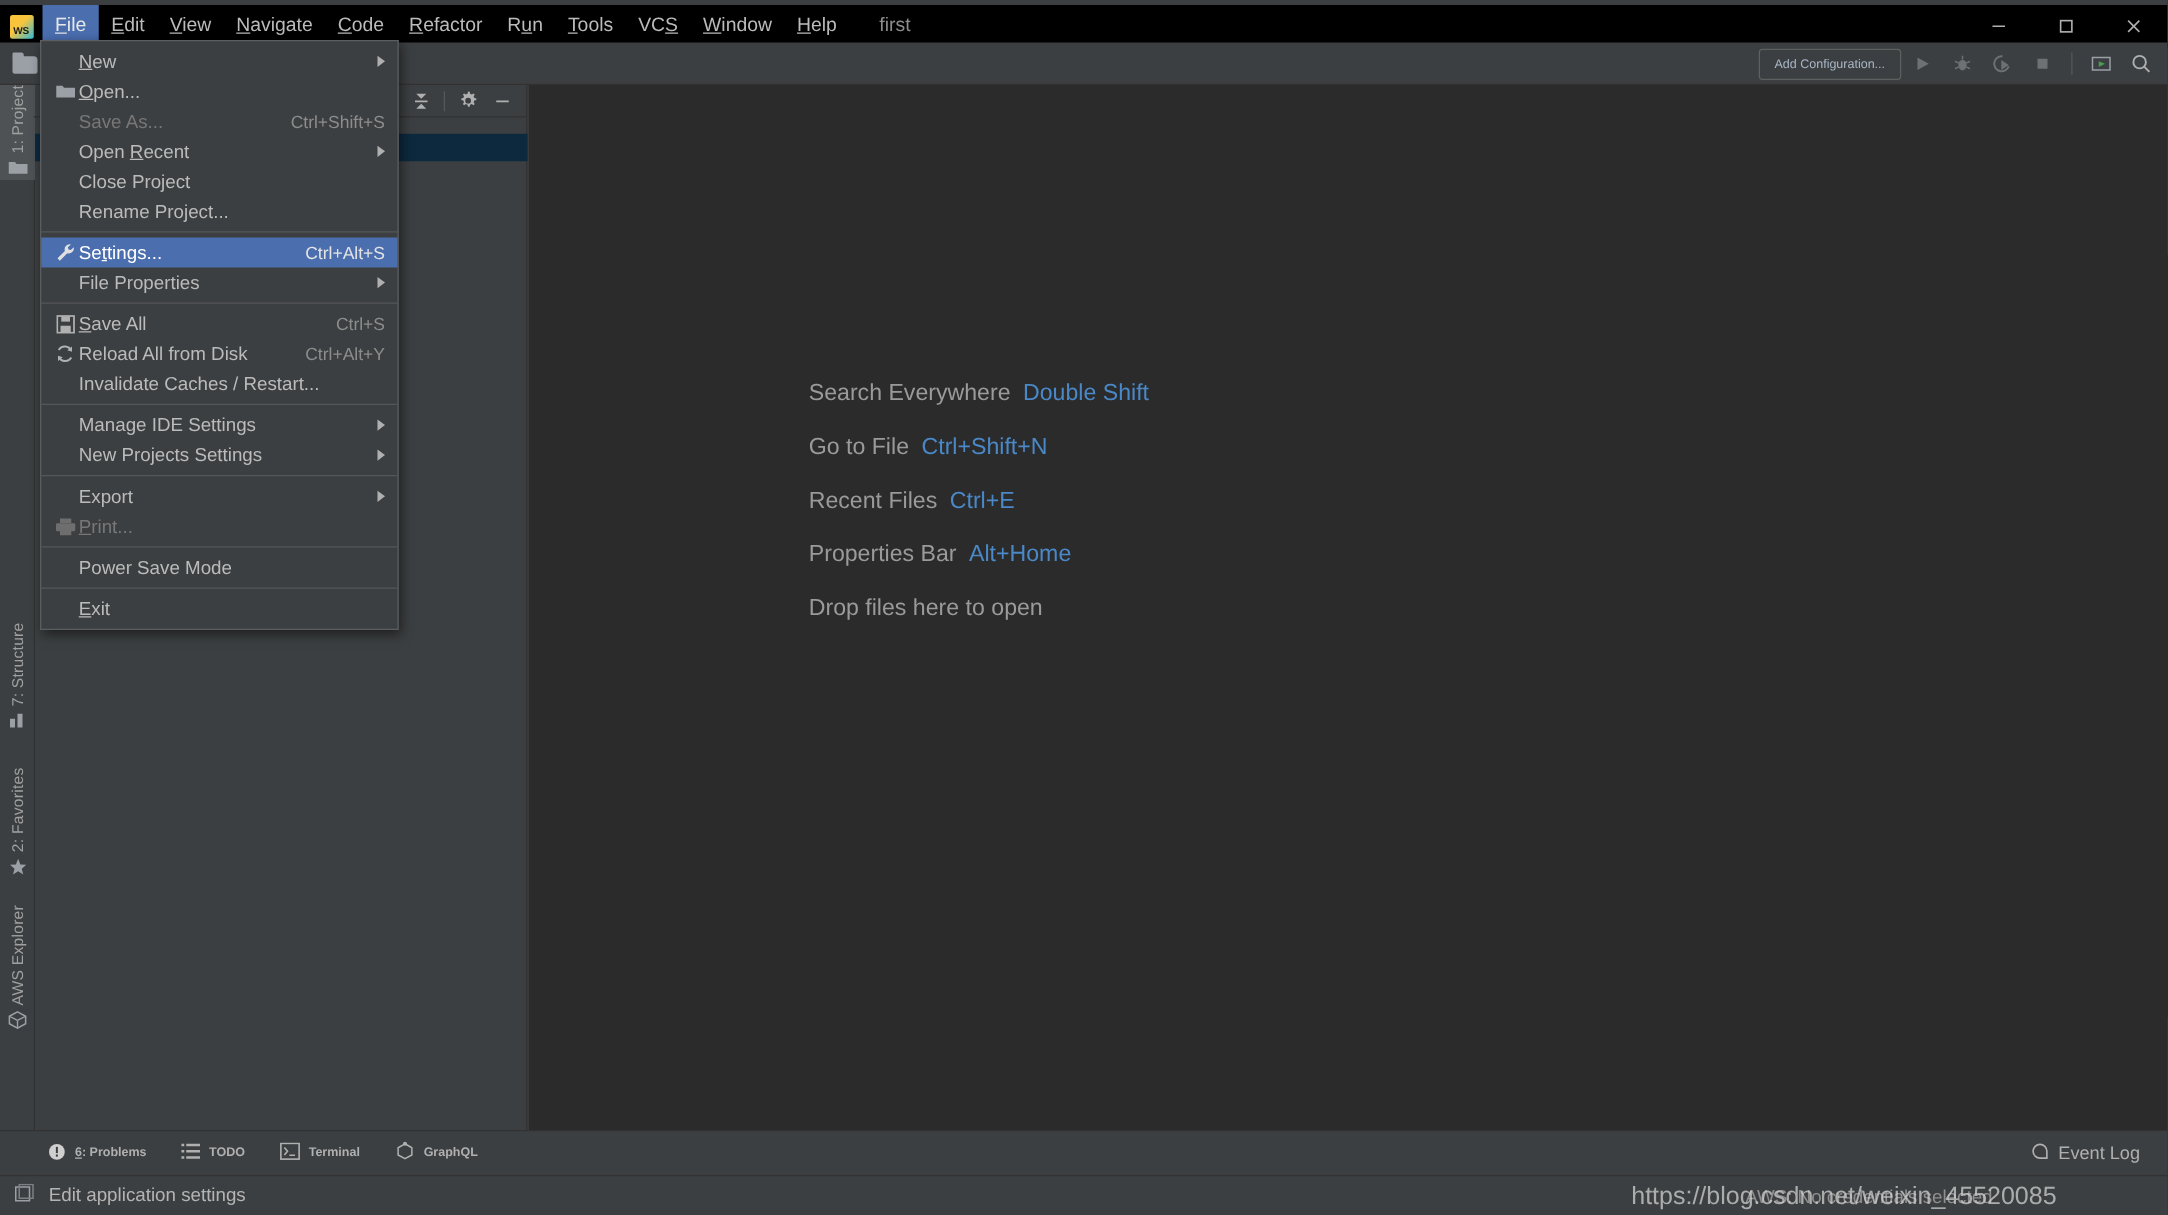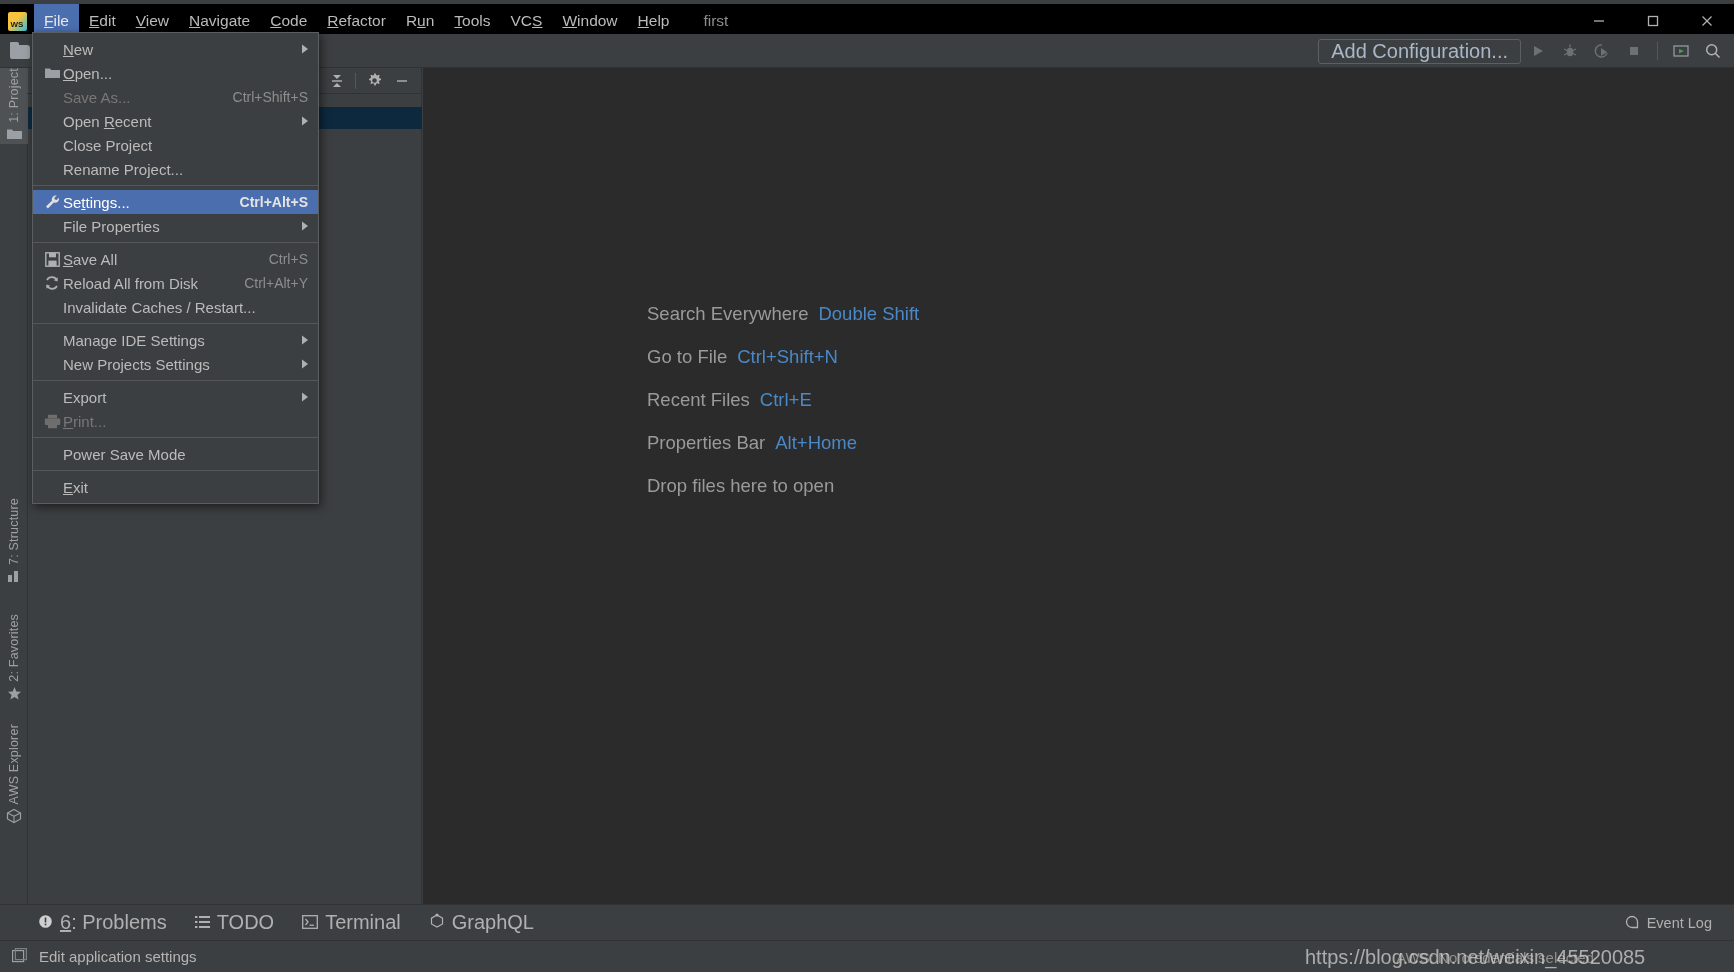--- a/index.html
+++ b/index.html
@@ -74,21 +74,21 @@
     background: #9aa0a6; border-radius: 1px 2px 0 0;
   }
   .tb-caret { margin-left: 8px; color:#9aa0a6; font-size: 9px; }
   .tb-right {
     position: absolute; right: 6px; top: 0; height: 34px;
     display: flex; align-items: center; gap: 2px;
   }
   .add-config {
     height: 25px; padding: 0 12px; display: flex; align-items: center;
     border: 1px solid #5e6060; border-radius: 3px;
-    font-size: 20px; color: #a9b7c6; background: transparent;
+    font-size: 10px; color: #a9b7c6; background: transparent;
     font-family: "Liberation Sans", sans-serif; cursor: pointer;
   }
   .tb-icon {
     width: 30px; height: 30px; display: flex; align-items: center; justify-content: center;
   }
   .tb-sep { width:1px; height:18px; background:#555759; margin:0 6px; }
 
   
   .leftstrip {
     position: absolute; left: 0; top: 68px; width: 28px; height: 836px;
@@ -138,21 +138,21 @@
   .hint-key { color: #4a88c7; margin-left: 10px; font-size: 18.5px; }
 
   
   .bottombar {
     position: absolute; left: 0; top: 904px; width: 1734px; height: 36px;
     background: #3c3f41; border-top: 1px solid #323232;
     display: flex; align-items: center;
   }
   .bb-item {
     display: flex; align-items: center; gap: 7px;
-    margin-left: 28px; font-size: 20px; color: #b0b0b0; white-space: nowrap;
+    margin-left: 28px; font-size: 10px; color: #b0b0b0; white-space: nowrap; font-weight: bold;
   }
   .bb-item:first-child { margin-left: 38px; }
   .bb-right {
     position: absolute; right: 22px; top: 0; height: 36px;
     display: flex; align-items: center; gap: 7px;
     font-size: 14.5px; color: #b0b0b0;
   }
   .statusbar {
     position: absolute; left: 0; top: 940px; width: 1734px; height: 32px;
     background: #3c3f41; border-top: 1px solid #323232;
@@ -189,21 +189,21 @@
   .mrow .micon {
     position: absolute; left: 8px; top: 0; width: 22px; height: 24px;
     display: flex; align-items: center; justify-content: center;
   }
   .mrow .mlabel { margin-left: 30px; }
   .mrow .mlabel .u { text-decoration: underline; }
   .mrow .maccel {
     position: absolute; right: 10px; top: 0; height: 24px;
     display: flex; align-items: center; font-size: 14px; color: #8d8d8d;
   }
-  .mrow.sel .maccel { color: #e4e4e4; font-weight: bold; }
+  .mrow.sel .maccel { color: #e4e4e4; }
   .mrow .marrow {
     position: absolute; right: 9px; top: 0; height: 24px;
     display: flex; align-items: center; color: #b0b0b0; font-size: 10px;
   }
   .msep { height: 1px; background: #545658; margin: 4px 0; }
 </style>
 </head>
 <body>
 
 <div id="app">

